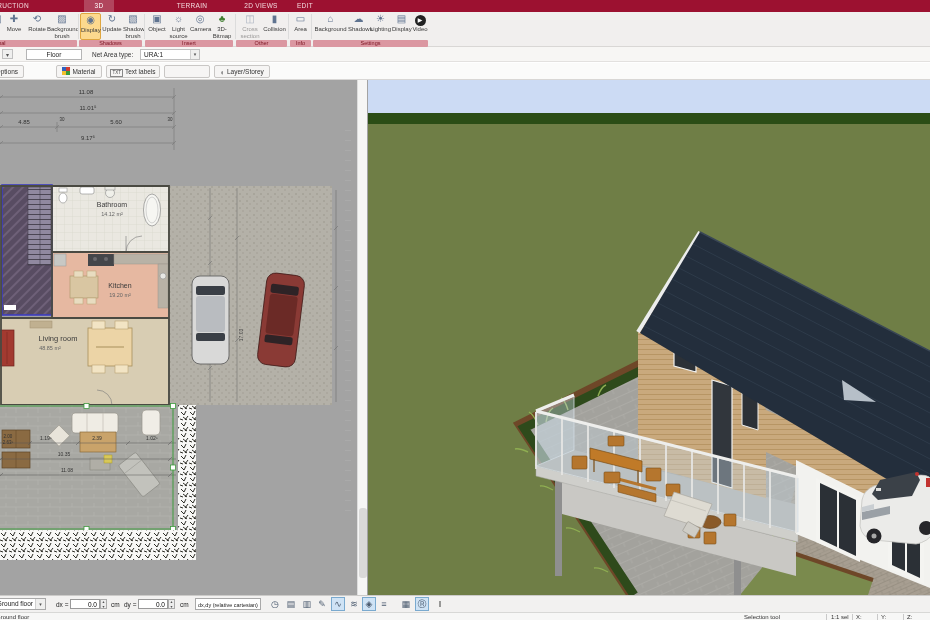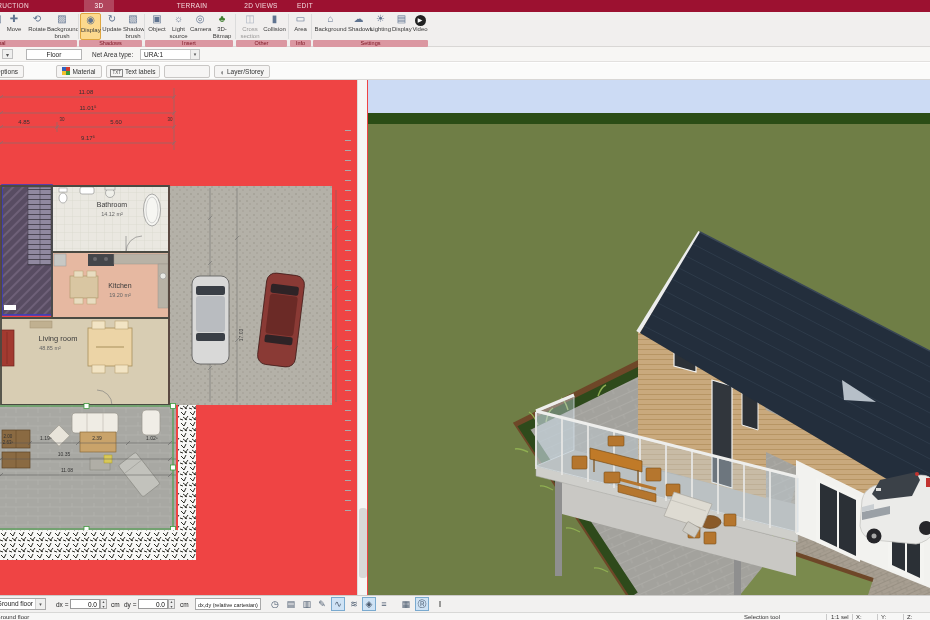--- a/index.html
+++ b/index.html
@@ -46,21 +46,21 @@
   .t2btn{position:absolute;top:2px;height:13px;border:1px solid #c9c7c5;background:#f6f5f4;
          border-radius:2px;font-size:6.5px;line-height:11px;color:#333;text-align:center;
          white-space:nowrap;overflow:hidden;}
   .t2btn .mic{display:inline-block;width:8px;height:8px;vertical-align:-1px;margin-right:2px;
               background:conic-gradient(#d13c30 0 25%,#3a9a3a 25% 50%,#f3c02e 50% 75%,#2f62c2 75%);}
   .t2btn .txtbox{display:inline-block;border:1px solid #888;font-size:4.5px;line-height:6px;
                  padding:0 1px;margin-right:2px;vertical-align:0;color:#444;}
   .t2btn .gico{display:inline-block;font-size:8px;color:#8a8a8a;margin-right:2px;vertical-align:-1px;}
 
   
-  .main{position:absolute;left:0;top:80px;width:930px;height:515px;background:#ef4444;}
+  .main{position:absolute;left:0;top:80px;width:930px;height:515px;background:#a3a3a3;}
   .planruler{position:absolute;left:345px;top:50px;width:6px;height:390px;
              background:repeating-linear-gradient(180deg,#aaa 0 1px,transparent 1px 10px);}
   .scrollbar{position:absolute;left:357px;top:0;width:10px;height:515px;background:#f6f6f5;
              border-left:1px solid #ddd;}
   .scrollthumb{position:absolute;left:1px;top:428px;width:8px;height:70px;background:#d9d9d8;border-radius:3px;}
   svg text{font-family:"Liberation Sans",sans-serif;}
 
   
   .bottombar{position:absolute;left:0;top:595px;width:930px;height:17px;background:#f2f1f0;
              border-top:1px solid #cccbc9;}

